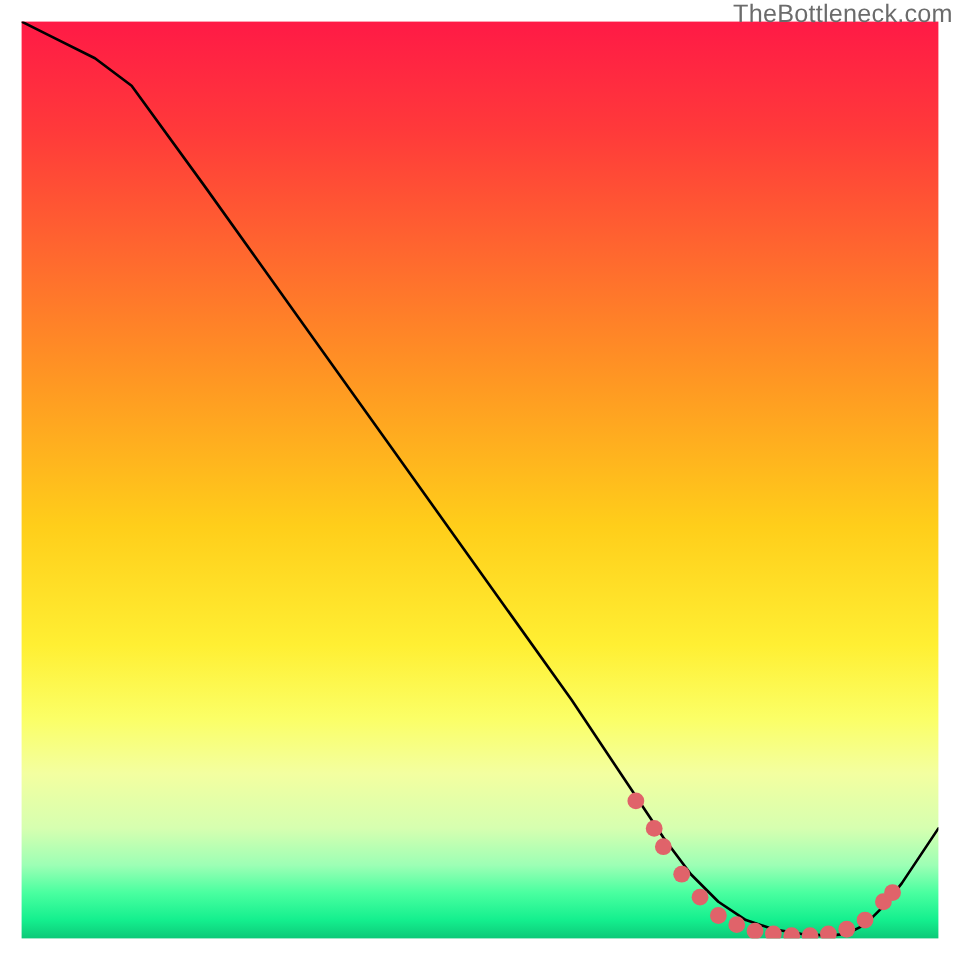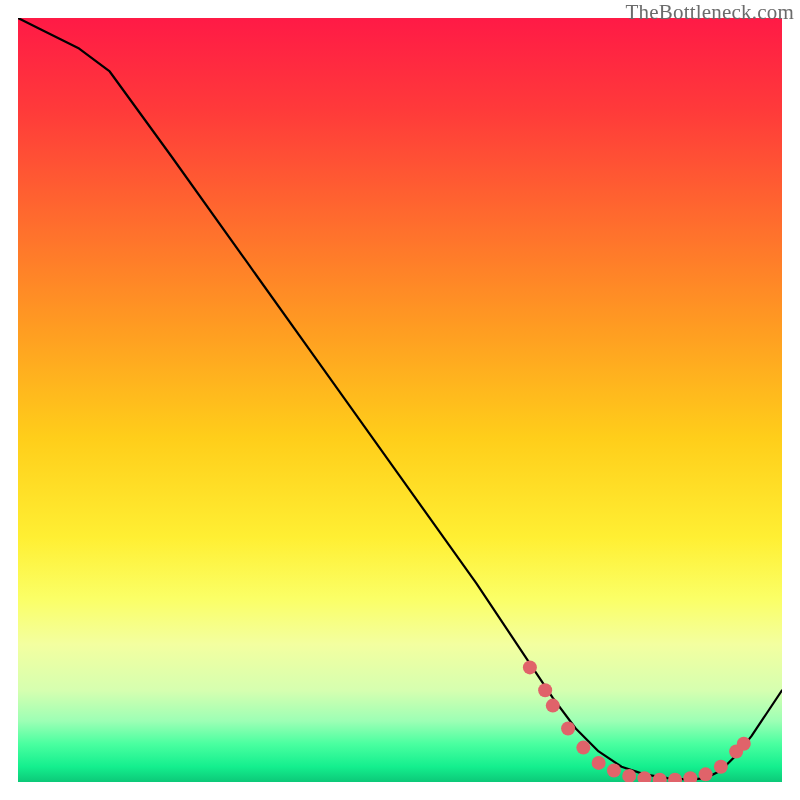--- a/index.html
+++ b/index.html
@@ -45,21 +45,20 @@
     width: 764px;
     height: 764px;
   }
   .watermark {
     position: absolute;
     top: 0px;
     right: 6px;
     font-size: 21px;
     color: #6b6b6b;
     letter-spacing: 0.2px;
-    font-family: Liberation Serif, serif;
   }
 </style>
 </head>
 <body>
 
 <div class="canvas">
   <div class="plot-bg"></div>
   <svg class="plot-svg" viewBox="0 0 764 764">
     <g>
       <path id="curve-path" fill="none" stroke="#000000" stroke-width="2.2" stroke-linecap="round" stroke-linejoin="round" d="M 0.00 0.00 L 22.92 11.46 L 61.12 30.56 L 91.68 53.48 L 152.80 137.52 L 229.20 244.48 L 305.60 351.44 L 382.00 458.40 L 458.40 565.36 L 504.24 634.12 L 534.80 679.96 L 557.72 710.52 L 580.64 733.44 L 603.56 748.72 L 626.48 756.36 L 649.40 760.18 L 672.32 761.71 L 687.60 760.18 L 702.88 752.54 L 718.16 737.26 L 733.44 718.16 L 748.72 695.24 L 764.00 672.32 "></path>

